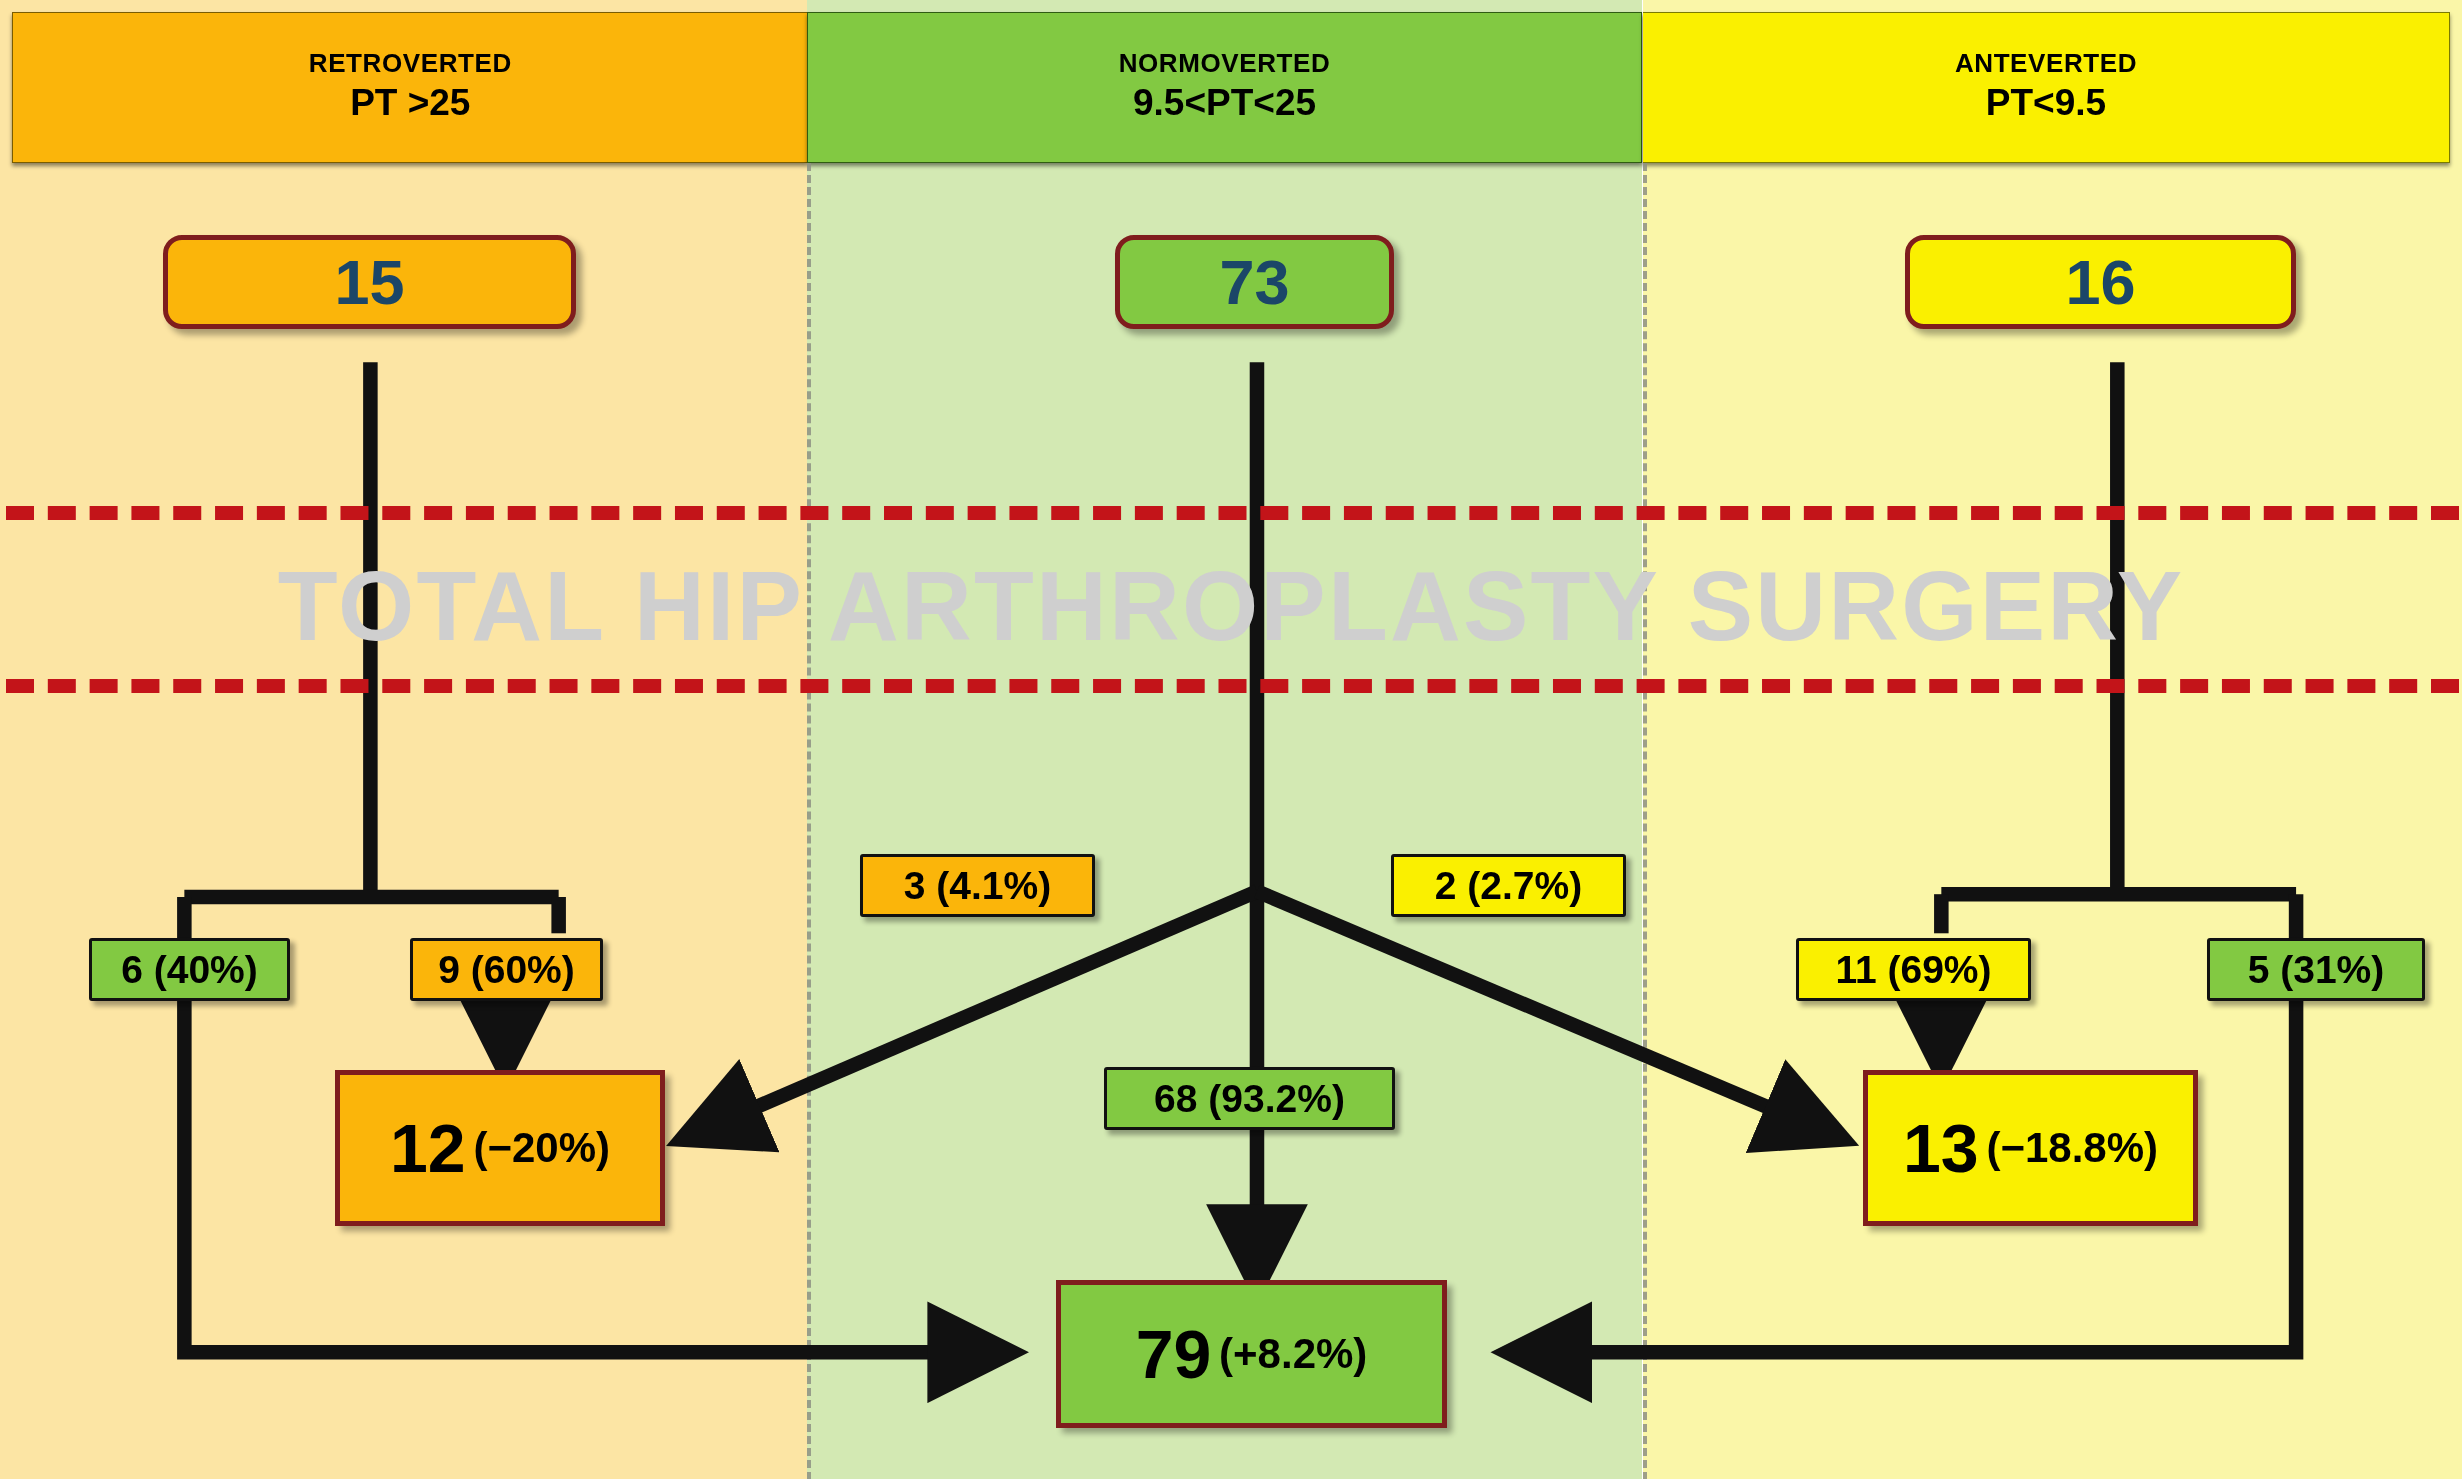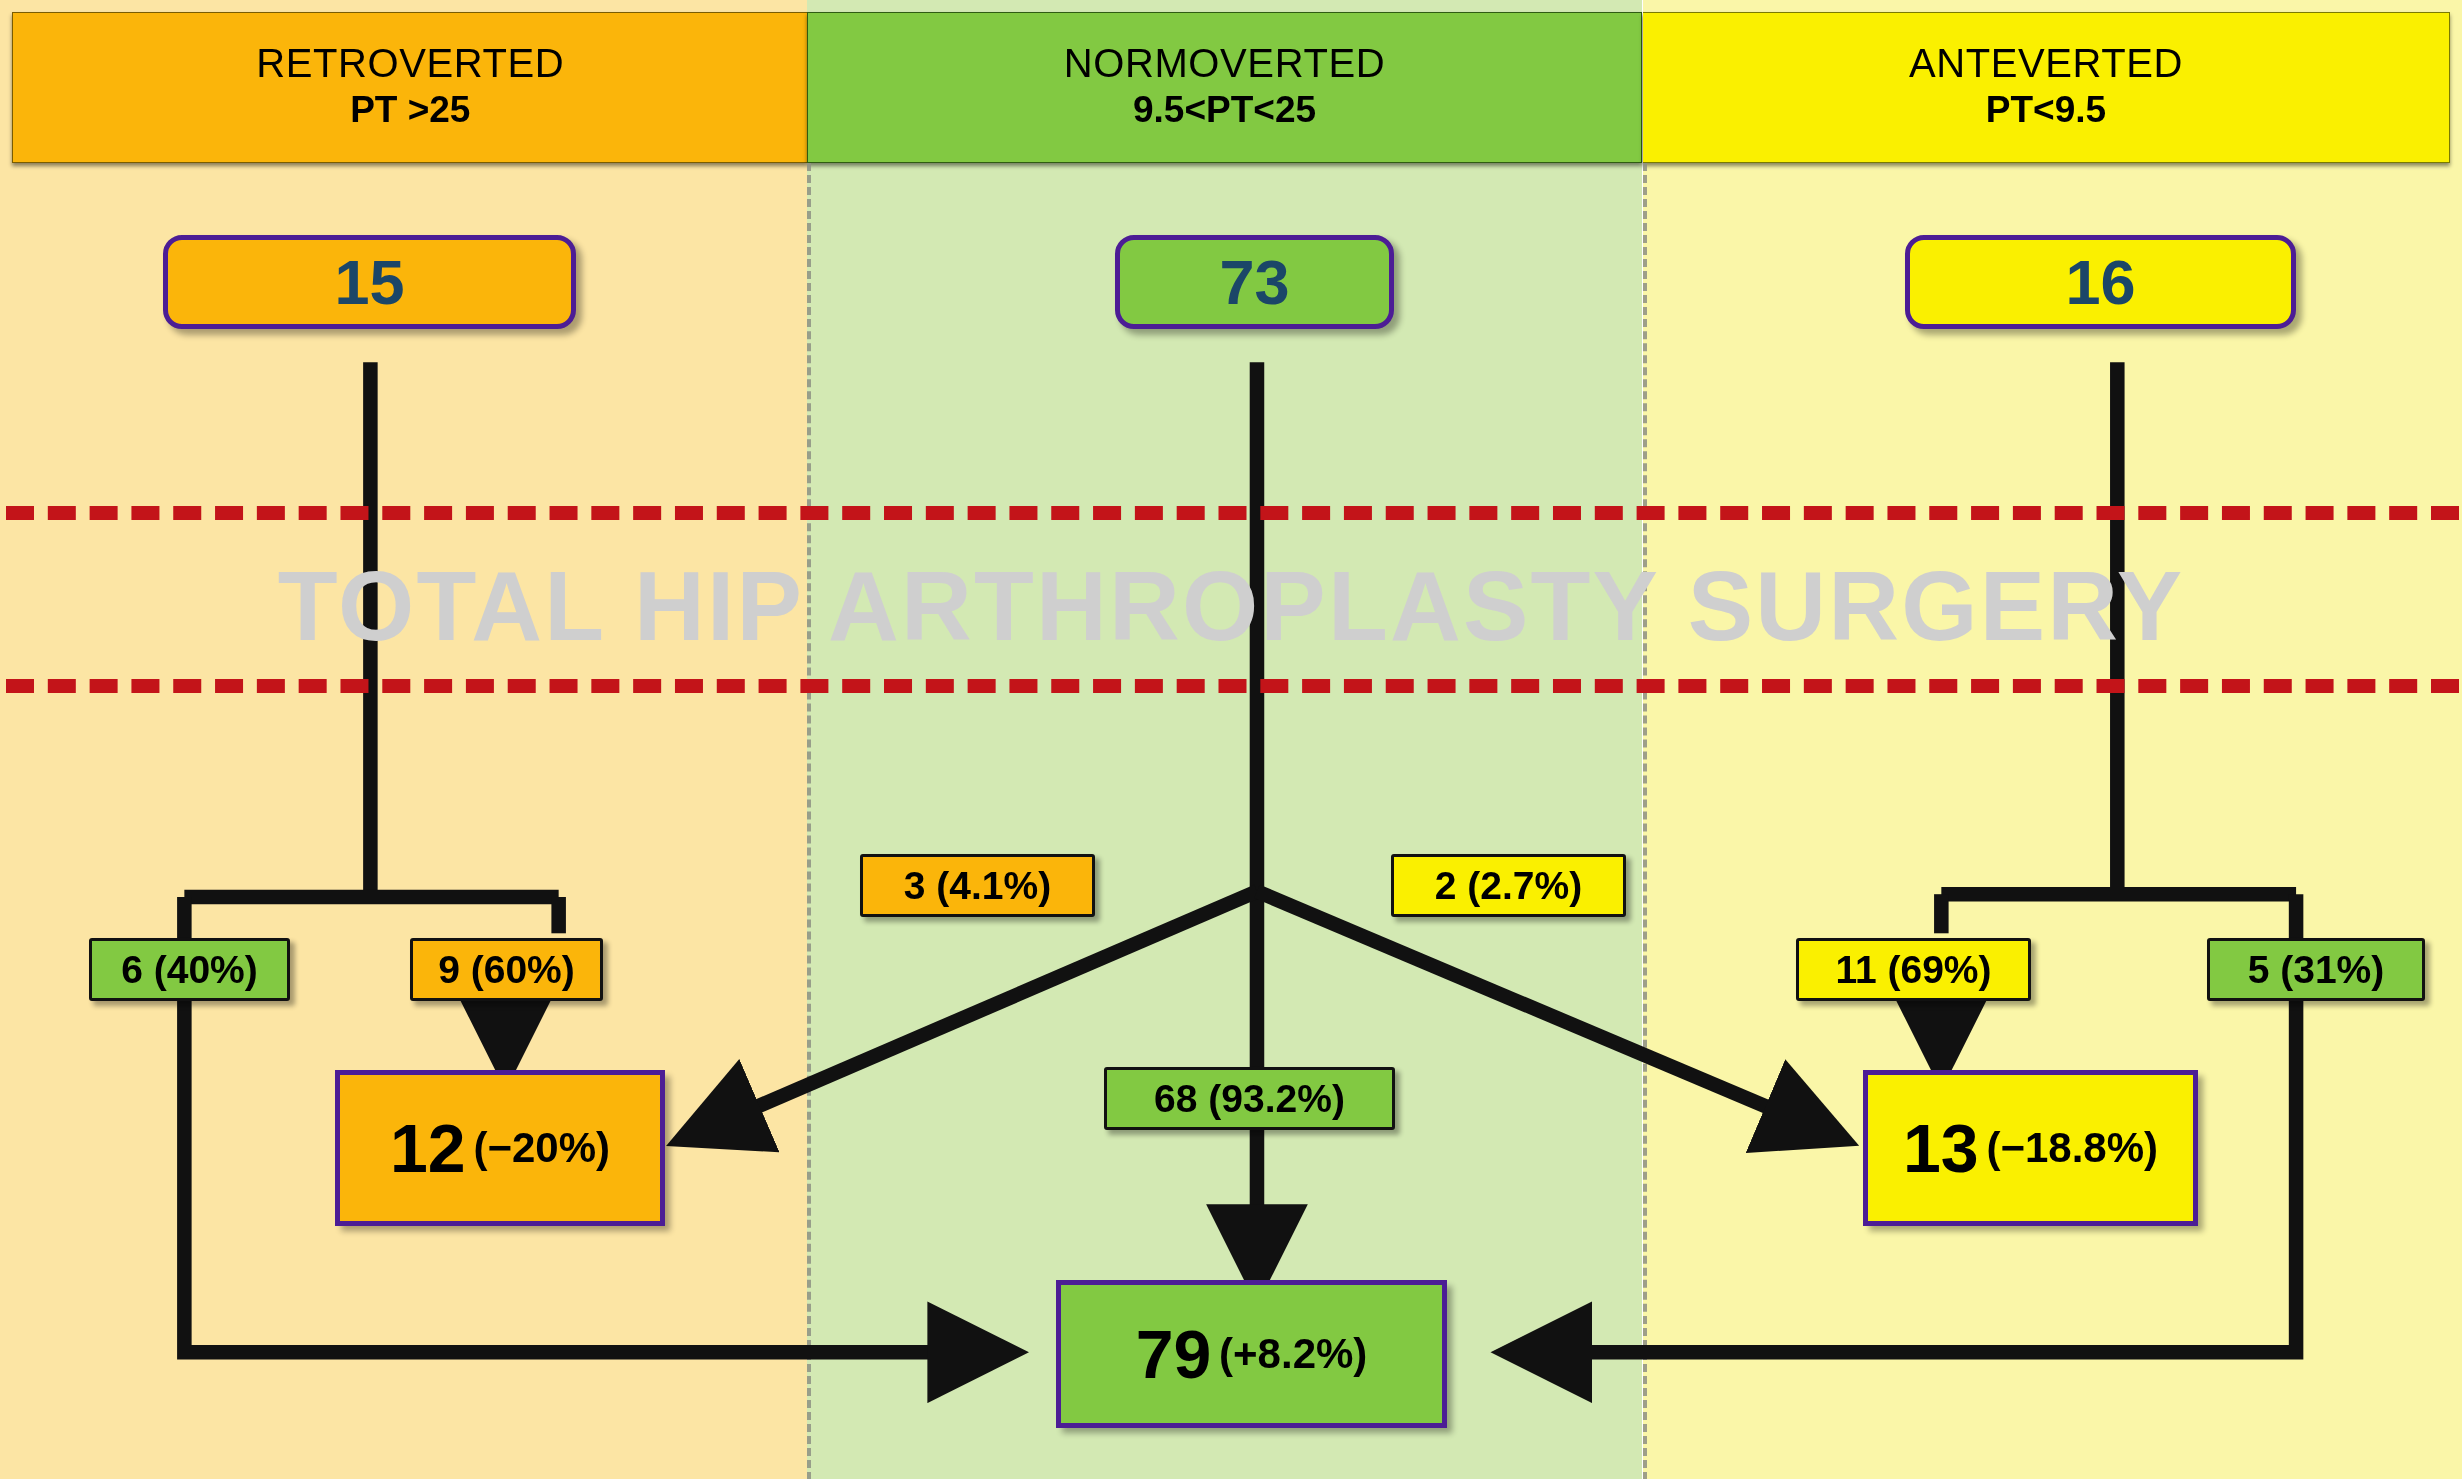--- a/index.html
+++ b/index.html
@@ -21,21 +21,21 @@
   .band.ante {left:1643px;width:820px;background:#FAF6A8;}
 
   
   .header-row{position:absolute;left:0;top:12.3px;width:2462px;height:151px;}
   .hdr{
     position:absolute;top:0;height:151px;
     display:flex;flex-direction:column;align-items:center;justify-content:center;
     box-shadow:0 2.8px 3.9px rgba(0,0,0,.45);
     box-sizing:border-box;
   }
-  .hdr .t1{font-weight:normal;font-size:40px;letter-spacing:0.6px;color:#000;line-height:1.0;}
+  .hdr .t1{font-weight:bold;font-size:26px;letter-spacing:0.6px;color:#000;line-height:1.0;}
   .hdr .t2{font-weight:bold;font-size:37px;letter-spacing:0px;color:#000;line-height:1.2;margin-top:5.6px;}
   .hdr.retro{left:12.3px;width:795px;background:#FBB50A;border:1.7px solid #7a5c00;border-right:none;}
   .hdr.normo{left:807px;width:835px;background:#82C942;border:1.7px solid #2f5c12;}
   .hdr.ante {left:1643px;width:807px;background:#FAF000;border:1.7px solid #7a7a00;border-left:none;}
 
   
   .watermark{
     position:absolute;left:0;top:550px;width:2462px;
     text-align:center;
     font-size:98px;font-weight:bold;letter-spacing:2.2px;
@@ -63,21 +63,21 @@
   .vdiv.b{left:1643px;}
 
   
   #wires{position:absolute;left:0;top:0;width:2462px;height:1480px;}
 
   
   .node{
     position:absolute;
     box-sizing:border-box;
     display:flex;align-items:center;justify-content:center;
-    border:5px solid #4c1d95;
+    border:5px solid #7f1d1d;
     box-shadow:5.6px 5.6px 6.1px rgba(0,0,0,.32);
   }
   
   .top-pill{height:94px;border-radius:19px;}
   .top-pill .num{font-size:63px;font-weight:bold;color:#1b4668;line-height:1;}
   .pill-retro{background:#FBB50A;}
   .pill-normo{background:#82C942;align-items:center;}
   .pill-ante {background:#FAF000;}
 
   

